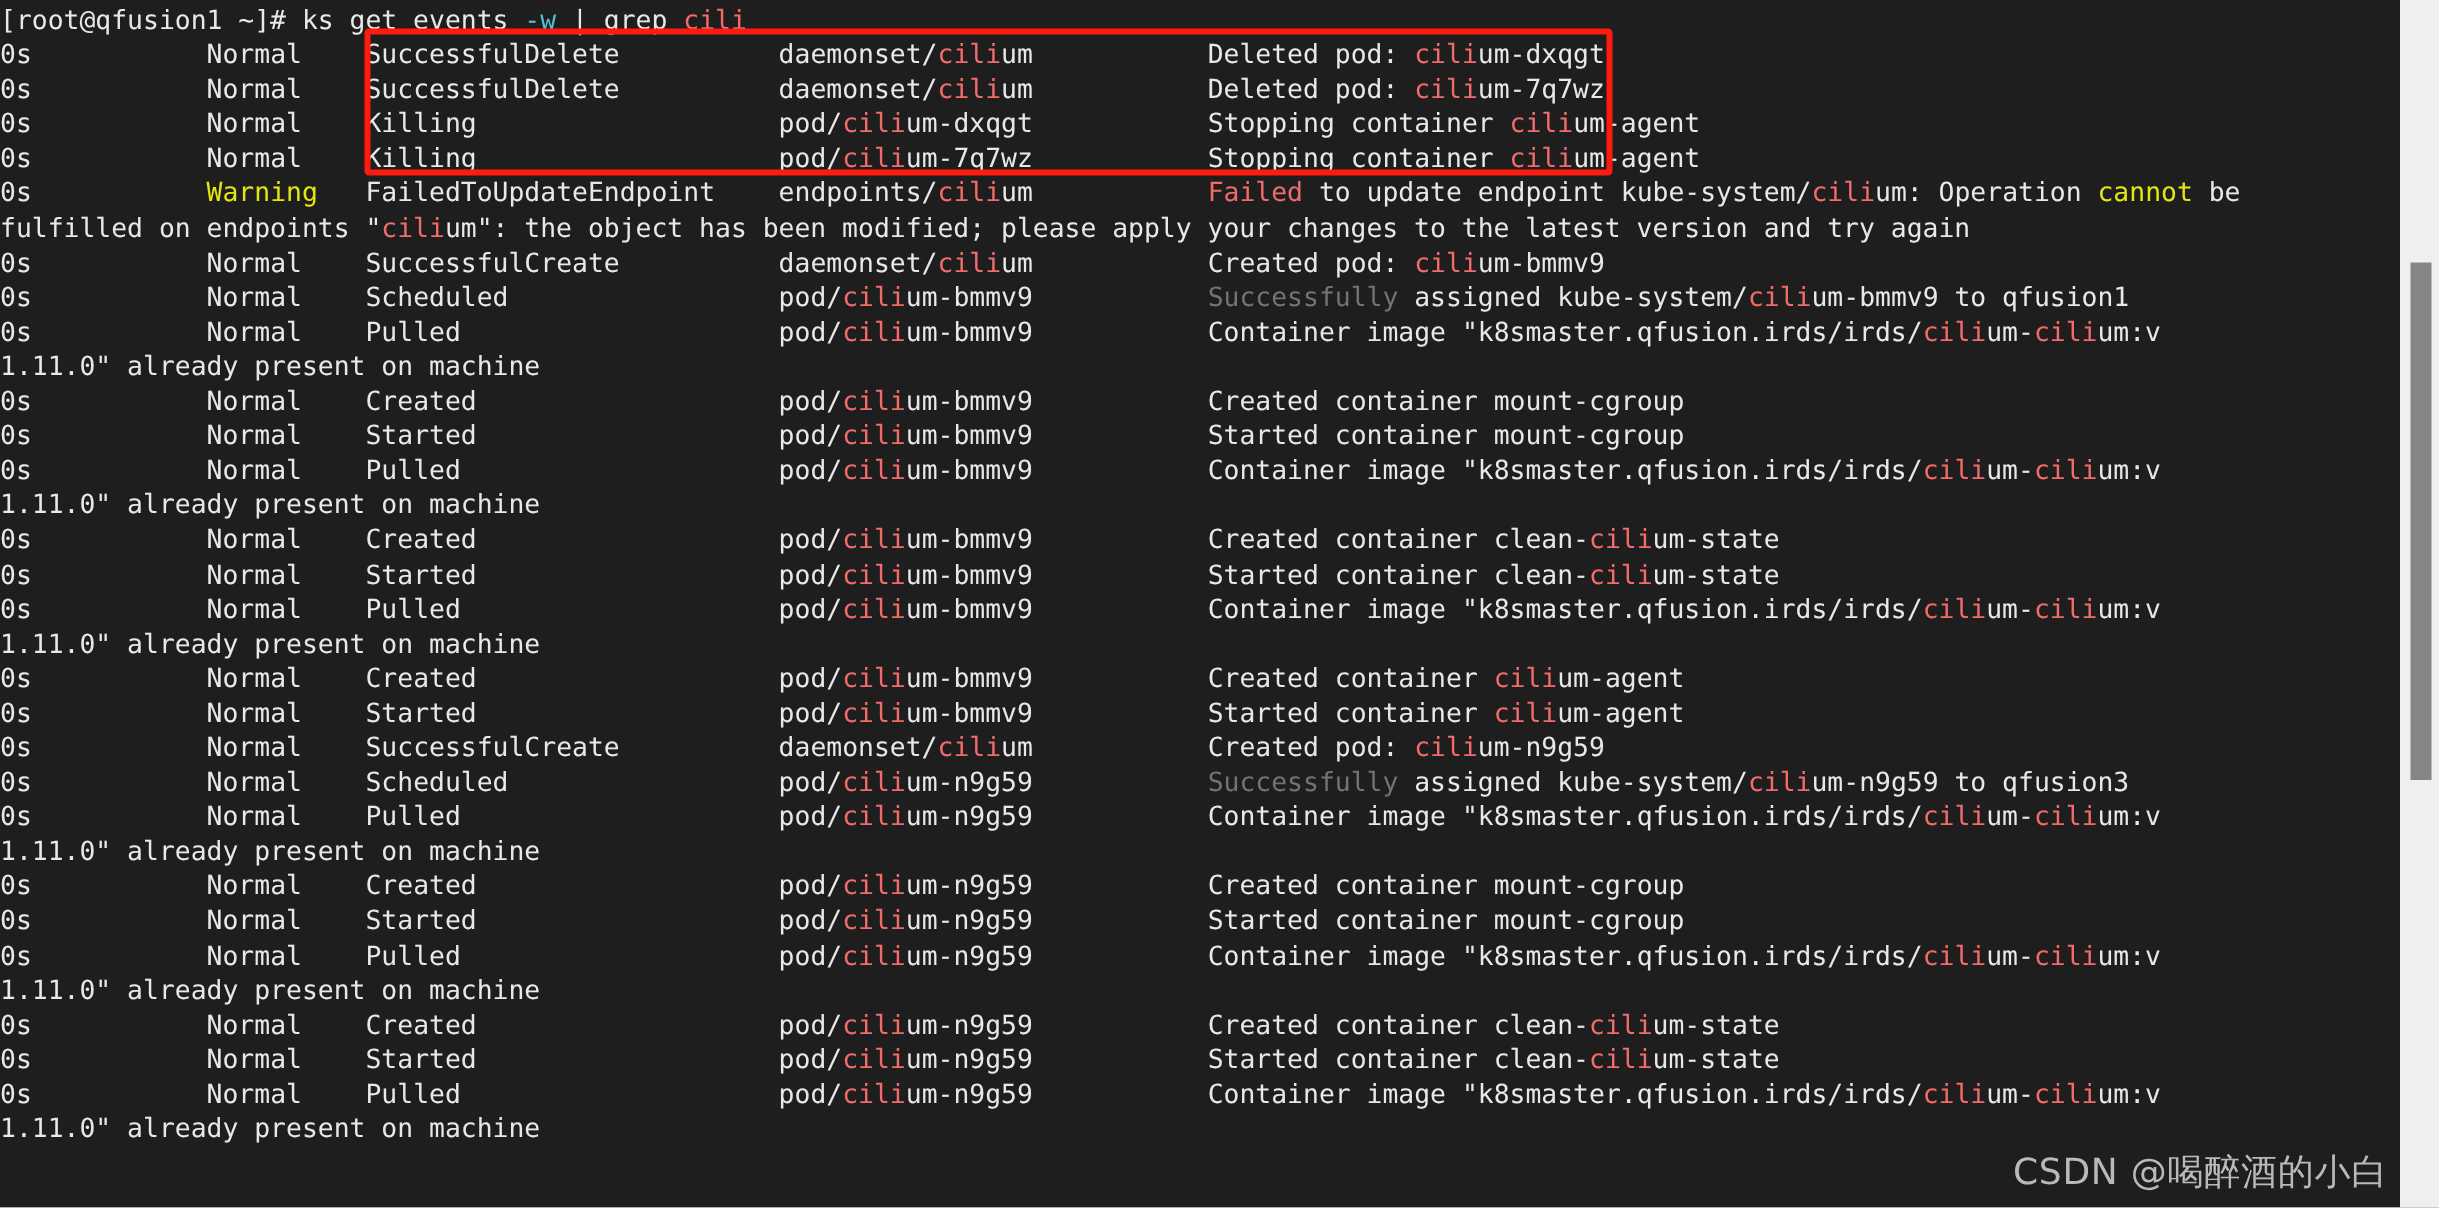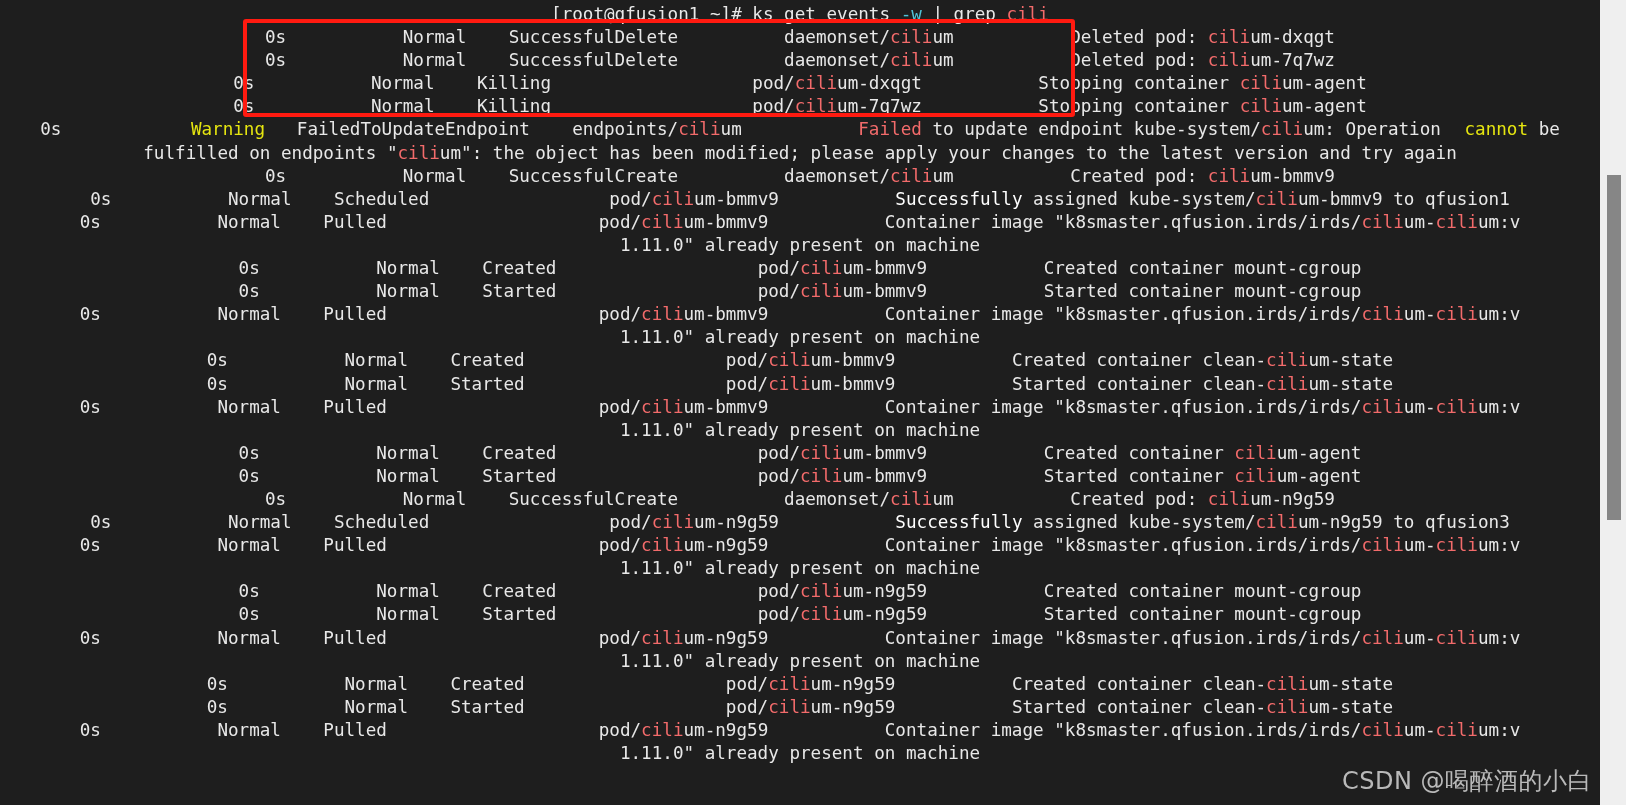--- a/index.html
+++ b/index.html
@@ -28,27 +28,26 @@
     position: absolute;
     left: 0;
     top: 3px;
     width: 1600px;
     white-space: pre;
     font-size: 17.6px;
     line-height: 23.1px;
     letter-spacing: 0px;
     color: #e6e6e6;
     font-family: "DejaVu Sans Mono", "Liberation Mono", monospace;
-    text-align: center;
   }
   .ln { display: block; height: 23.1px; }
   .w  { color: #e8e8e8; }
   .red    { color: #f26b6b; }
-  .yellow { color: #e5e510; margin-left: 13px; }
-  .green  { color: #ffffff; }
+  .yellow { color: #e5e510; }
+  .green  { color: #737373; }
   .cyan   { color: #4fc1d6; }
 
   
   #redbox {
     position: absolute;
     left: 243px;
     top: 19px;
     width: 832px;
     height: 98px;
     border: 4px solid #ff1a10;

